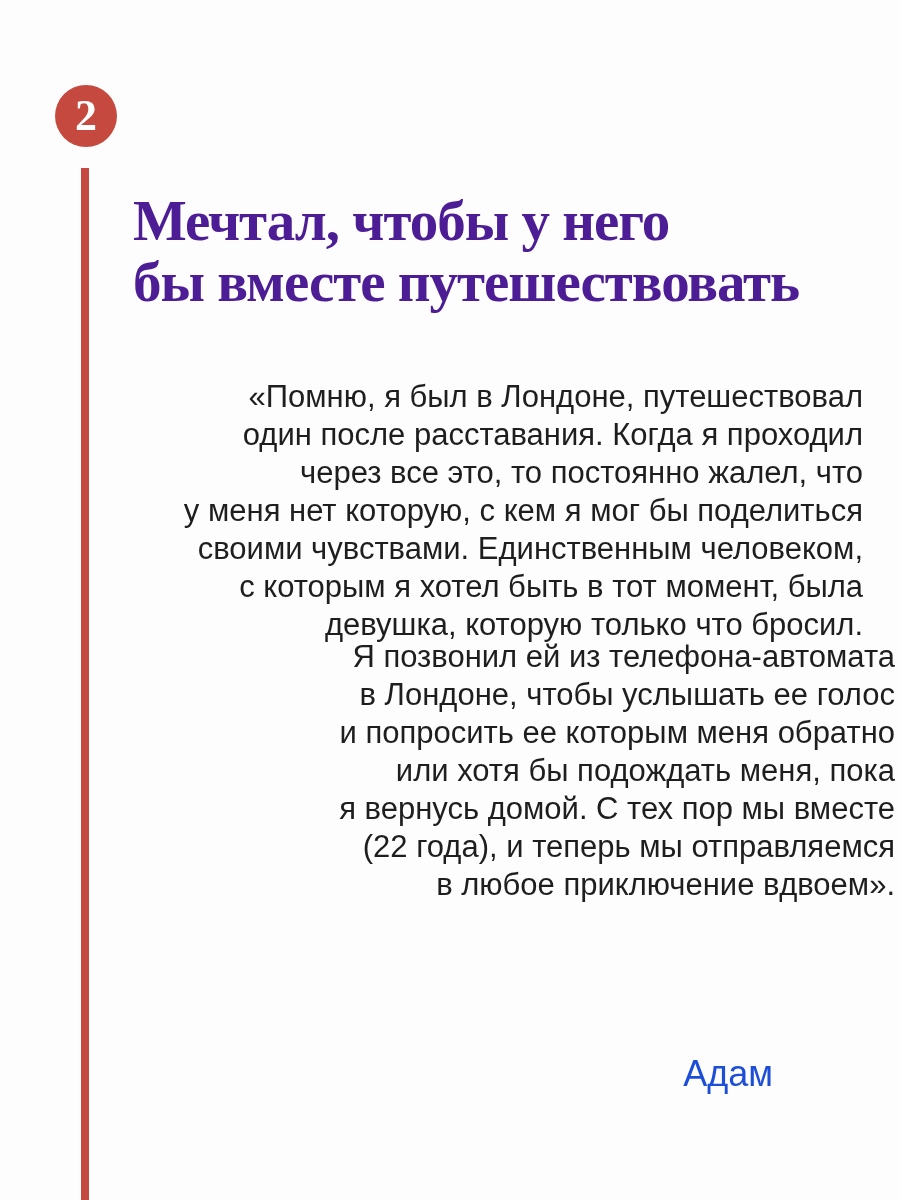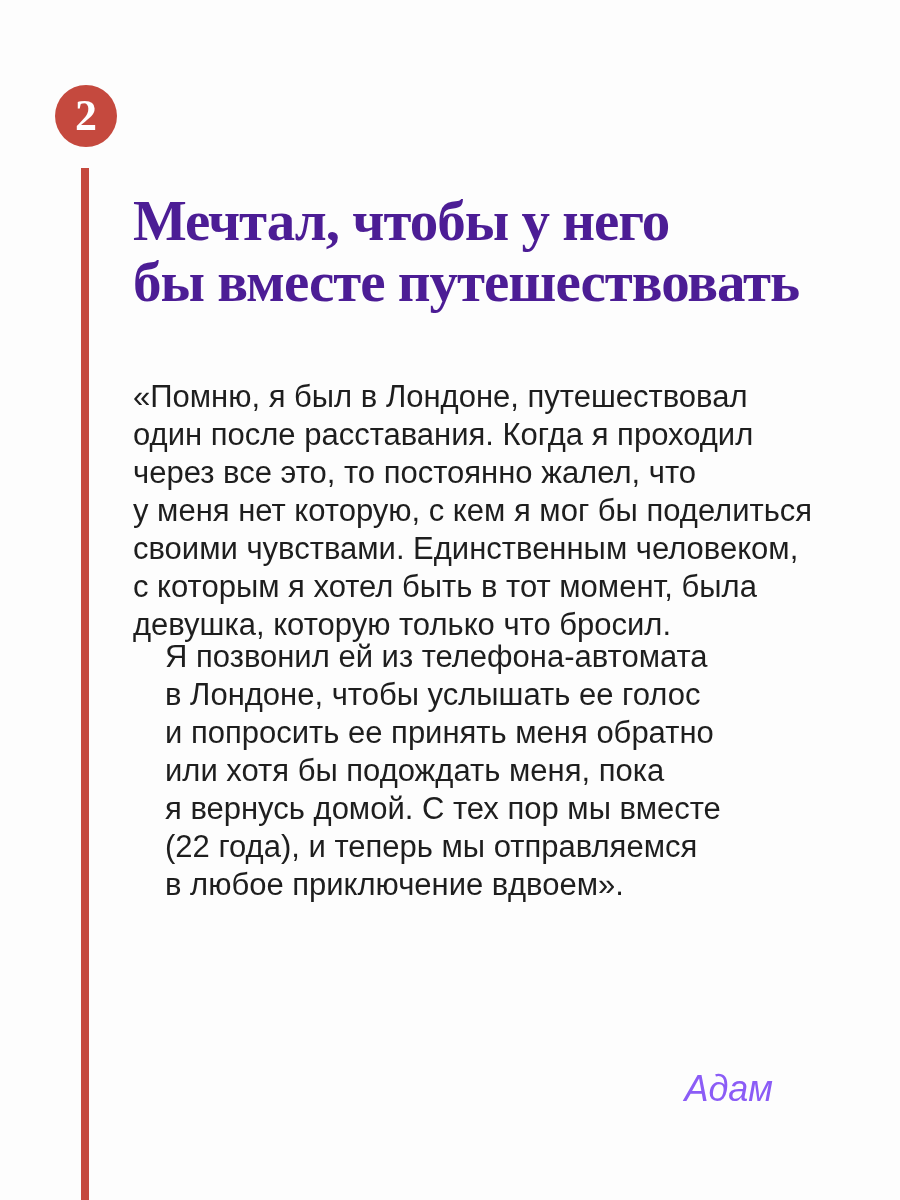--- a/index.html
+++ b/index.html
@@ -53,32 +53,30 @@
   }
   .heading div { white-space: nowrap; }
   .para {
     position: absolute;
     left: 133px;
     width: 730px;
     font-size: 31px;
     line-height: 38px;
     color: #1e1e1e;
   }
-  .para div { white-space: nowrap; }
+  .para div { white-space: nowrap; text-align: right; }
   .para-1 { top: 378px; }
   .para-2 { top: 638px; margin-left: 32px; }
   .attribution {
     position: absolute;
     right: 127px;
     top: 1052px;
     font-size: 36px;
     line-height: 44px;
-    font-style: italic;
-    color: #8b5cf6;
-    margin-top: 15px;
+    color: #1d4ed8;
   }
 </style>
 </head>
 <body>
 
 <div class="badge">
   <span>2</span>
 </div>
 
 <div class="accent-line"></div>
@@ -94,20 +92,20 @@
     <div>через все это, то постоянно жалел, что</div>
     <div>у меня нет которую, с кем я мог бы поделиться</div>
     <div>своими чувствами. Единственным человеком,</div>
     <div>с которым я хотел быть в тот момент, была</div>
     <div>девушка, которую только что бросил.</div>
   </div>
 
 <div class="para para-2">
     <div>Я позвонил ей из телефона-автомата</div>
     <div>в Лондоне, чтобы услышать ее голос</div>
-    <div>и попросить ее принять меня обратно</div>
+    <div>и попросить ее которым меня обратно</div>
     <div>или хотя бы подождать меня, пока</div>
     <div>я вернусь домой. С тех пор мы вместе</div>
     <div>(22 года), и теперь мы отправляемся</div>
     <div>в любое приключение вдвоем».</div>
   </div>
 
 <div class="attribution">Адам</div>
 
 </body></html>

